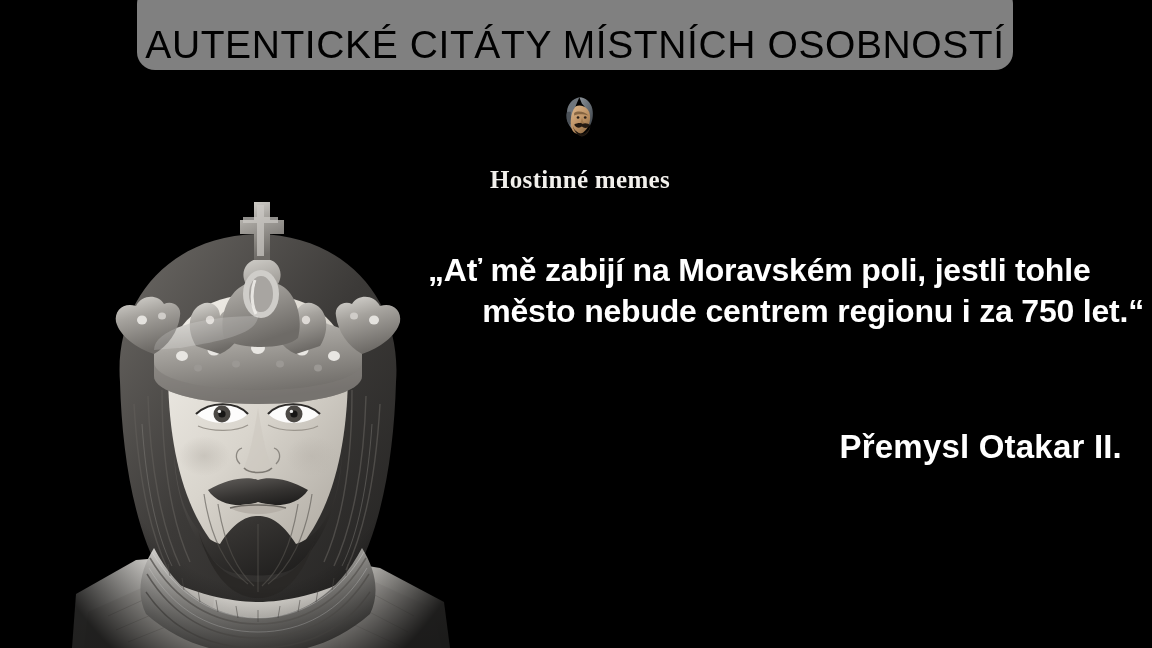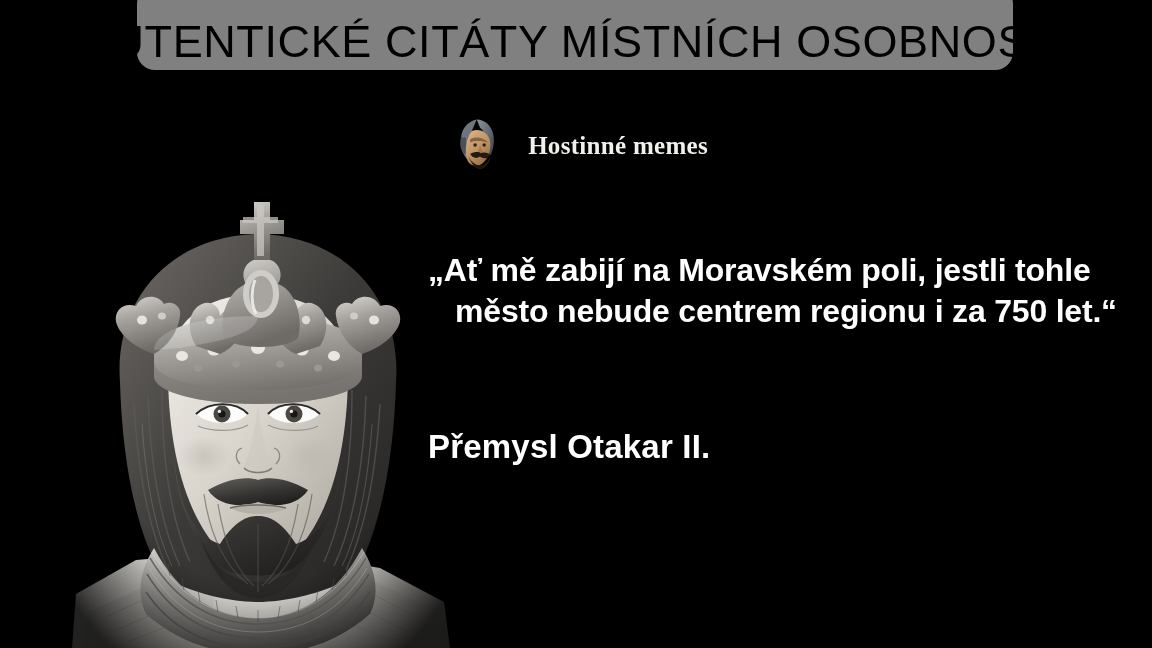--- a/index.html
+++ b/index.html
@@ -31,37 +31,37 @@
     background: #808080;
     border-radius: 18px;
     display: flex;
     align-items: flex-end;
     justify-content: center;
     padding-bottom: 6px;
     box-sizing: border-box;
   }
   #banner-title {
     font-family: "Liberation Sans", sans-serif;
-    font-size: 45px;
+    font-size: 39px;
     font-weight: 400;
     color: #000000;
     letter-spacing: 0.6px;
     line-height: 1;
     white-space: nowrap;
   }
 
   
   #logo-block {
     position: absolute;
     left: 452px;
     top: 96px;
     width: 256px;
     height: 98px;
     display: flex;
-    flex-direction: row;
+    flex-direction: column;
     align-items: center;
     gap: 25px;
   }
   #logo-mark {
     width: 62px;
     height: 66px;
     display: block;
   }
   #logo-wordmark {
     margin-top: 2px;
@@ -92,28 +92,29 @@
   }
   .quote-line {
     font-family: "Liberation Sans", sans-serif;
     font-size: 32px;
     font-weight: 700;
     color: #ffffff;
     line-height: 41px;
     white-space: nowrap;
     letter-spacing: -0.2px;
   }
-  #quote-line-2 { text-align: center; }
+  #quote-line-2 { text-align: right; }
 
   
   #attribution {
     position: absolute;
     left: 428px;
     top: 428px;
     width: 694px;
+    text-align: right;
     font-family: "Liberation Sans", sans-serif;
     font-size: 33px;
     font-weight: 700;
     color: #ffffff;
     letter-spacing: 0.2px;
     white-space: nowrap;
   }
 </style>
 </head>
 <body>

